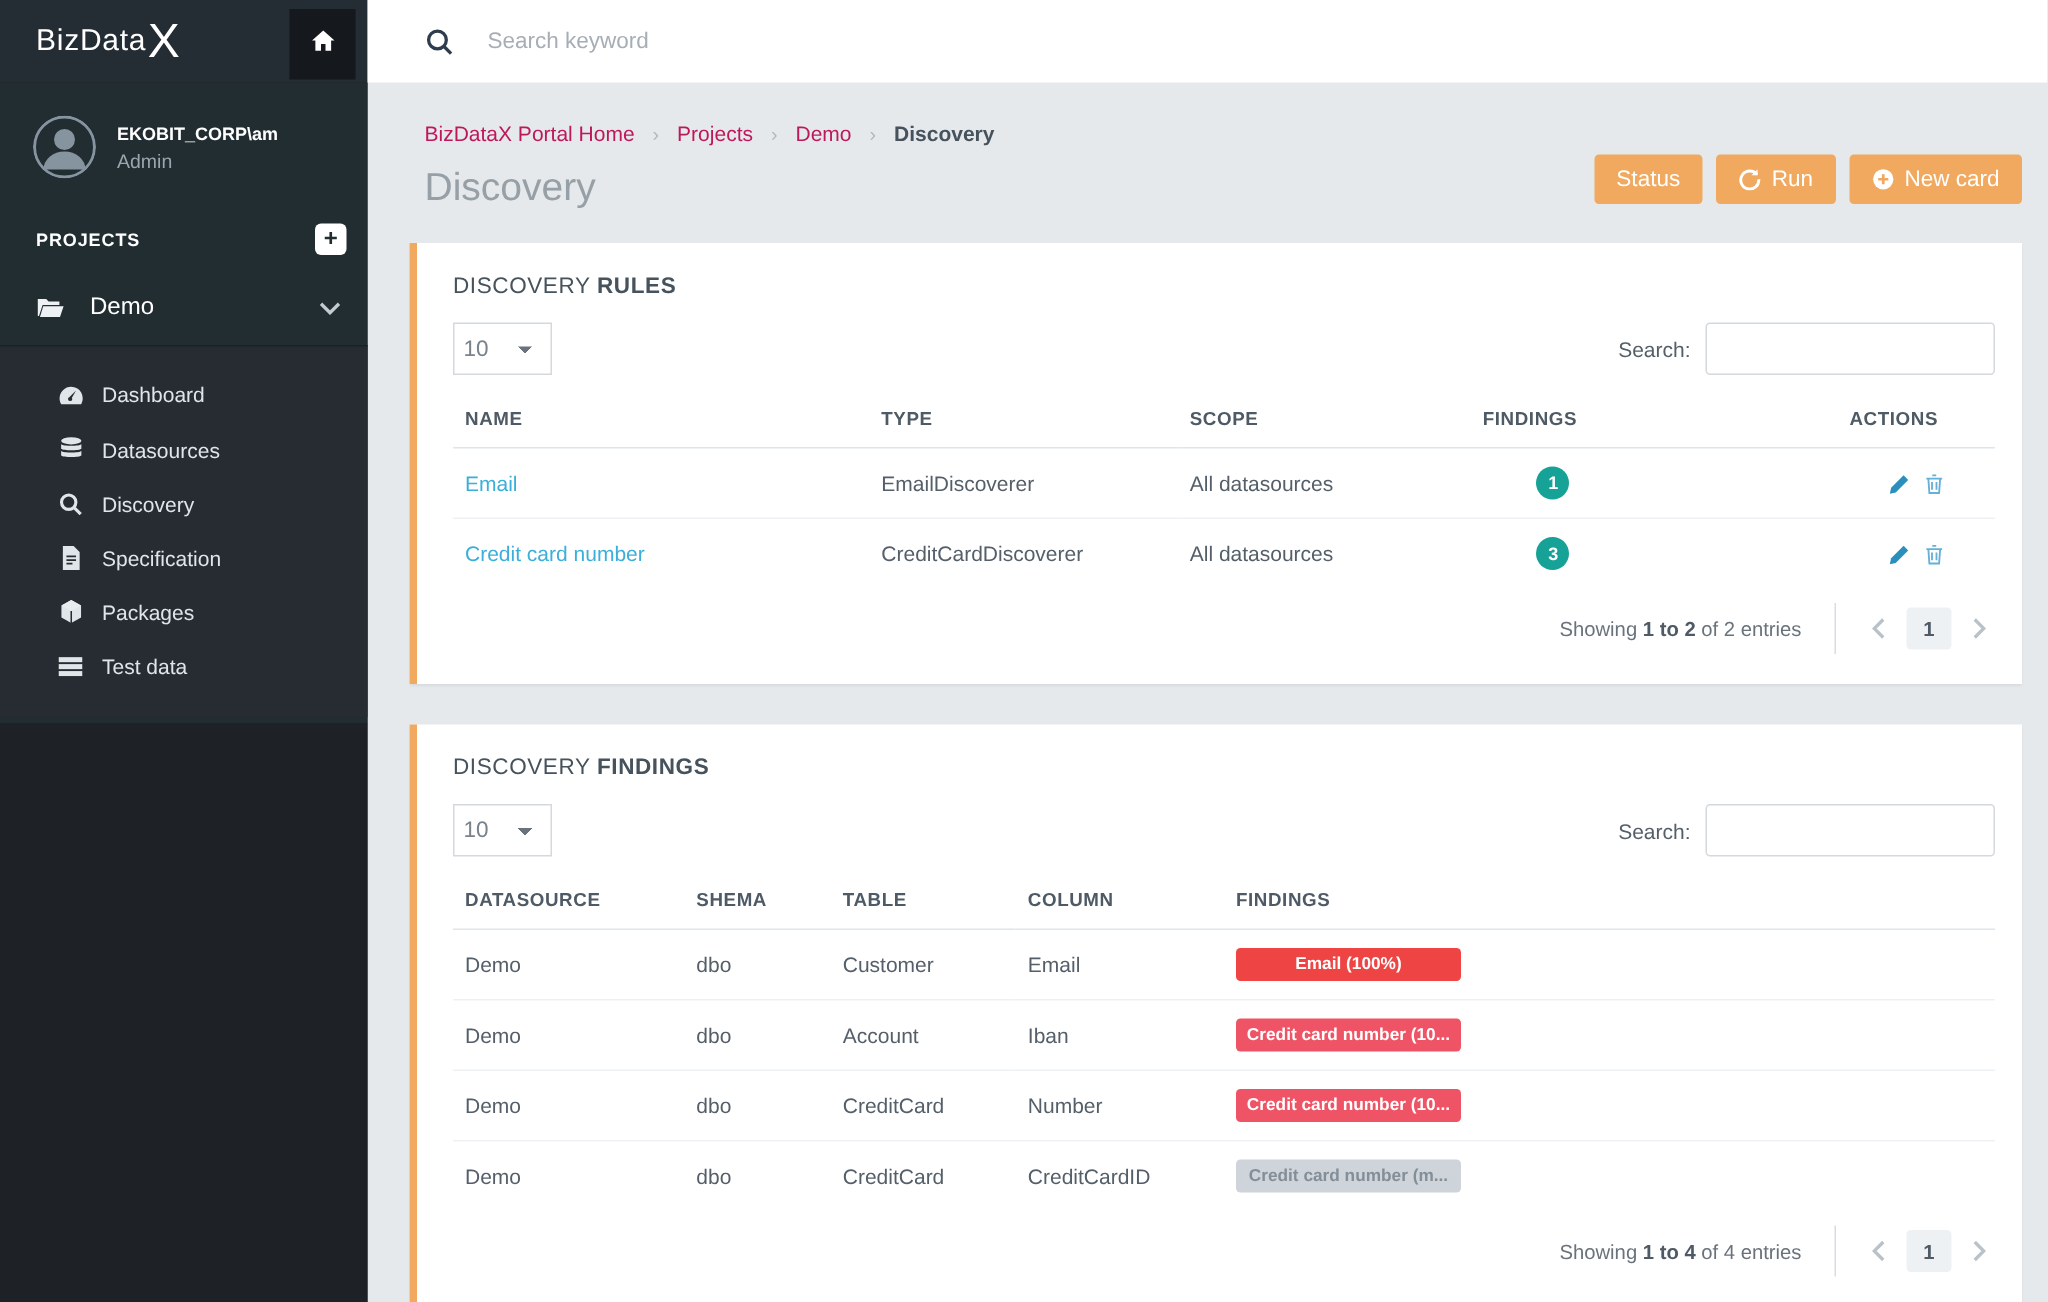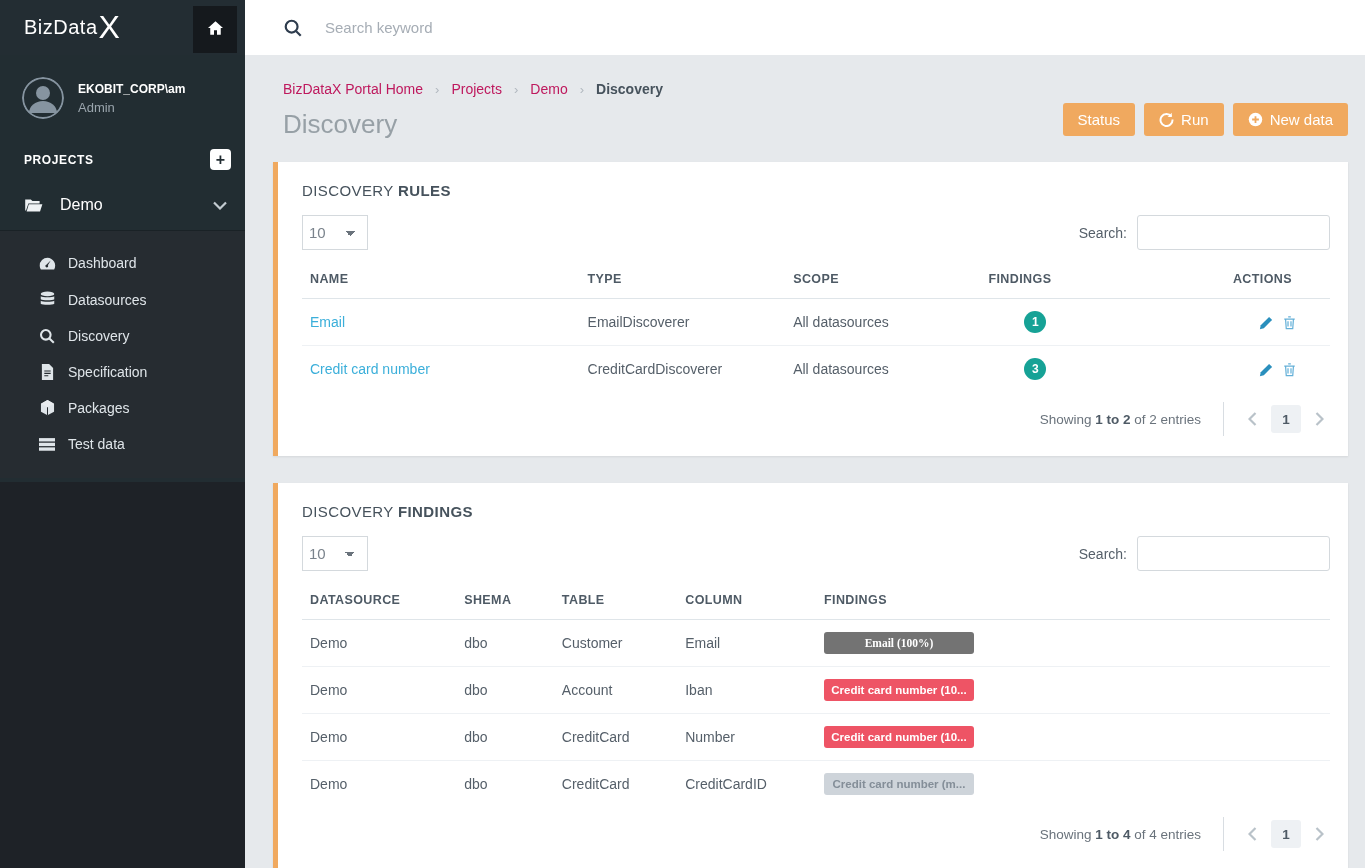--- a/index.html
+++ b/index.html
@@ -67,21 +67,21 @@
   td { font-size: 14px; color: #555f69; padding: 12px 8px; border-bottom: 1px solid #eef1f4; height: 43px; }
   tr:last-child td { border-bottom: none; }
   td a.rule-link { color: #3bafda; text-decoration: none; cursor: pointer; }
   .count-badge { width: 22px; height: 22px; border-radius: 50%; background: #16a296; color: #fff; font-size: 12px; font-weight: 700; display: inline-flex; align-items: center; justify-content: center; margin-left: 36px; }
   .th-actions { text-align: right; padding-right: 38px; }
   .td-actions { text-align: right; padding-right: 34px; white-space: nowrap; }
   .action-icon { display: inline-flex; cursor: pointer; vertical-align: middle; }
   .action-icon + .action-icon { margin-left: 6px; }
 
   .badge { display: inline-block; width: 150px; text-align: center; padding: 5px 0; border-radius: 3px; font-size: 11.5px; font-weight: 700; }
-  .badge-teal { background: #737373; color: #fff; font-family: Liberation Serif, serif; }
+  .badge-teal { background: #ef4444; color: #fff; }
   .badge-red { background: #ee5465; color: #fff; }
   .badge-gray { background: #ced4da; color: #848e98; }
 
   .panel-footer { display: flex; justify-content: flex-end; align-items: center; margin-top: 10px; padding-bottom: 6px; }
   .showing-text { font-size: 13.5px; color: #6a737c; }
   .showing-text b { color: #4e5a65; }
   .footer-divider { width: 1px; height: 34px; background: #d8dde2; margin: 0 18px 0 22px; }
   .pager { display: flex; align-items: center; }
   .pager .pg-chevron { color: #b9c2c9; display: flex; padding: 4px 6px; cursor: pointer; }
   .pager .pg-page { min-width: 30px; height: 28px; background: #eef1f4; border-radius: 3px; color: #4e5a65; font-size: 13.5px; font-weight: 700; display: flex; align-items: center; justify-content: center; margin: 0 8px; cursor: pointer; }
@@ -245,21 +245,21 @@
             </span>
             <span>Run</span>
           </button>
           <button class="btn">
             <span class="b-icon">
               <svg width="15" height="15" viewBox="0 0 20 20">
                   <circle cx="10" cy="10" r="9" fill="#fff"></circle>
                   <path d="M10 5.5v9M5.5 10h9" stroke="#f0a95f" stroke-width="2.4"></path>
                 </svg>
             </span>
-            <span>New data</span>
+            <span>New card</span>
           </button>
         </div>
       </div>
 
       <section class="panel">
         <div class="panel-title"><span>DISCOVERY </span><b>RULES</b></div>
         <div class="panel-toolbar">
           <select class="page-size">
             <option>10</option>
           </select>

